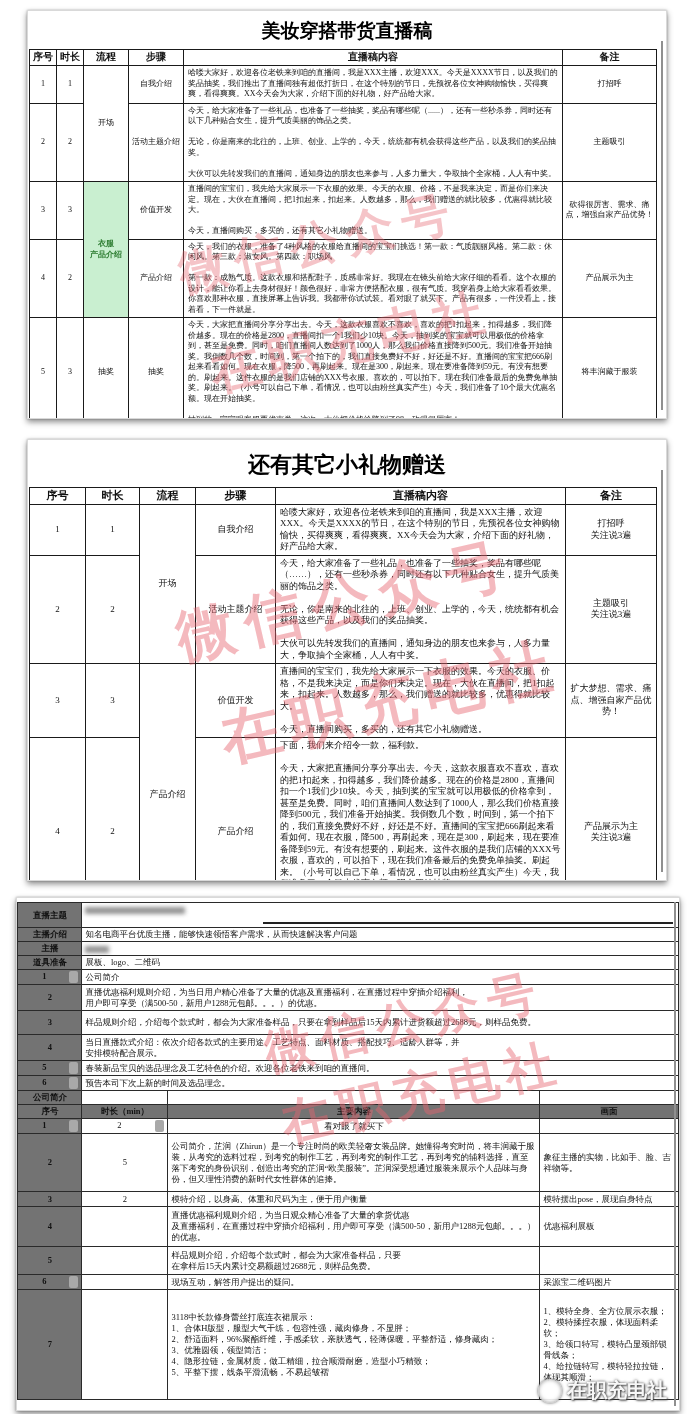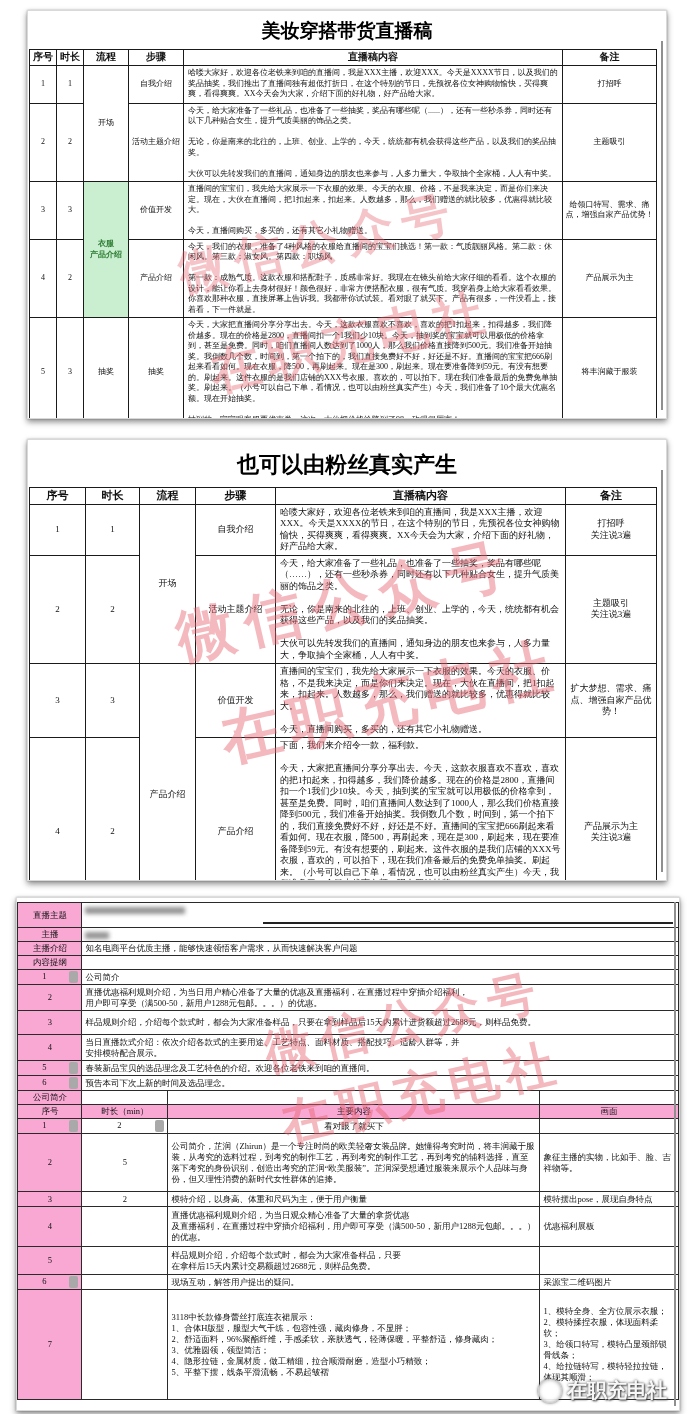--- a/index.html
+++ b/index.html
@@ -21,21 +21,21 @@
   .t1 th{font-size:10px;}  .t2 th{font-size:11px;}
   th{font-weight:bold;background:#fff;padding:2px 0;border-width:2px 1px 2px 1px;}
   .c{text-align:center;vertical-align:middle;padding:1px 2px;}
   .note{white-space:pre-line;text-align:center;}
   .content{white-space:pre-line;vertical-align:middle;text-align:left;padding:2px 4px;}
   .flow-green{background:#c9efd0;color:#2e7d32;font-weight:bold;white-space:pre-line;}
   
   .t3{border-collapse:collapse;table-layout:fixed;width:660px;margin:4px auto 0 auto;
       font-size:8.5px;line-height:11px;}
   .t3 td{border:1px solid #2a2a2a;padding:1px 3px;overflow:hidden;vertical-align:middle;}
-  .gray{background:#f9a8d4;font-weight:normal;}
+  .gray{background:#737373;font-weight:bold;}
   .t3 .lbl{text-align:center;}
   .t3 .hdr{text-align:center;}
   .t3title{background:#bfbfbf;font-size:15px;font-weight:bold;text-align:center;}
   .t3 .ctr{text-align:center;}
   .pre{white-space:pre-line;}
   .blob{display:inline-block;width:9px;height:12px;background:#a9a9a9;border-radius:2px;
         float:right;margin-left:2px;}
   .smudge{display:inline-block;background:#5a5a5a;filter:blur(2px);opacity:.65;height:7px;
           vertical-align:middle;}
   .subject-underline{height:0;border-bottom:2px solid #222;margin:7px 2px 2px 178px;}
@@ -102,21 +102,21 @@
     </tr>
     <tr style="height:46px">
       <td class="c">3</td>
       <td class="c">3</td>
       <td class="c flow-green" rowspan="2">衣服
 产品介绍</td>
       <td class="c">价值开发</td>
       <td class="content">直播间的宝宝们，我先给大家展示一下衣服的效果。今天的衣服、价格，不是我来决定，而是你们来决定。现在，大伙在直播间，把1扣起来，扣起来。人数越多，那么，我们赠送的就比较多，优惠得就比较大。
 
 今天，直播间购买，多买的，还有其它小礼物赠送。</td>
-      <td class="c note">给领口特写、需求、痛点，增强自家产品优势！</td>
+      <td class="c note">砍得很厉害、需求、痛点，增强自家产品优势！</td>
     </tr>
     <tr style="height:74px">
       <td class="c">4</td>
       <td class="c">2</td>
       <td class="c">产品介绍</td>
       <td class="content">今天，我们的衣服，准备了4种风格的衣服给直播间的宝宝们挑选！第一款：气质靓丽风格。第二款：休闲风。第三款：淑女风。第四款：职场风
 
 第一款：成熟气质。这款衣服和搭配鞋子，质感非常好。我现在在镜头前给大家仔细的看看。这个衣服的设计，能让你看上去身材很好！颜色很好，非常方便搭配衣服，很有气质。我穿着身上给大家看看效果。你喜欢那种衣服，直接屏幕上告诉我。我都带你试试装。看对眼了就买下。产品有很多，一件没看上，接着看，下一件就是。</td>
       <td class="c note">产品展示为主</td>
     </tr>
@@ -132,21 +132,21 @@
     </tr>
 
   </tbody>
     </table>
 </div>
 
 <div class="page" id="page2">
   <div class="edge"></div>
   <div class="wm" id="wm2a">微信公众号</div>
   <div class="wm" id="wm2b">在职充电社</div>
-  <div class="doc-title">也可以由粉丝真实产生</div>
+  <div class="doc-title">还有其它小礼物赠送</div>
   <table class="script t2">
     <colgroup>
         <col style="width:56px">
         <col style="width:54px">
         <col style="width:56px">
         <col style="width:80px">
         <col style="width:290px">
         <col style="width:91px">
       </colgroup>
     <tbody>
@@ -219,32 +219,32 @@
       </colgroup>
     <tbody>
     <tr style="height:24px">
       <td class="gray lbl">直播主题</td>
       <td colspan="3">
         <span class="smudge" style="width:100px"></span>
         <div class="subject-underline"></div>
       </td>
     </tr>
     <tr style="height:14px">
+      <td class="gray lbl">主播介绍</td>
+      <td colspan="3">知名电商平台优质主播，能够快速领悟客户需求，从而快速解决客户问题</td>
+    </tr>
+    <tr style="height:14px">
       <td class="gray lbl">主播</td>
       <td colspan="3">
         <span class="smudge" style="width:24px"></span>
       </td>
     </tr>
     <tr style="height:14px">
-      <td class="gray lbl">主播介绍</td>
-      <td colspan="3">知名电商平台优质主播，能够快速领悟客户需求，从而快速解决客户问题</td>
-    </tr>
-    <tr style="height:12px">
-      <td class="gray lbl">内容提纲</td>
-      <td colspan="3"></td>
+      <td class="gray lbl">道具准备</td>
+      <td colspan="3">展板、logo、二维码</td>
     </tr>
     <tr style="height:14px">
       <td class="gray ctr"><span class="blob"></span><span>1</span></td>
       <td colspan="3">公司简介</td>
     </tr>
     <tr style="height:26px">
       <td class="gray ctr">2</td>
       <td colspan="3" class="pre">直播优惠福利规则介绍，为当日用户精心准备了大量的优惠及直播福利，在直播过程中穿插介绍福利，
 用户即可享受（满500-50，新用户1288元包邮。。。）的优惠。</td>
     </tr>

